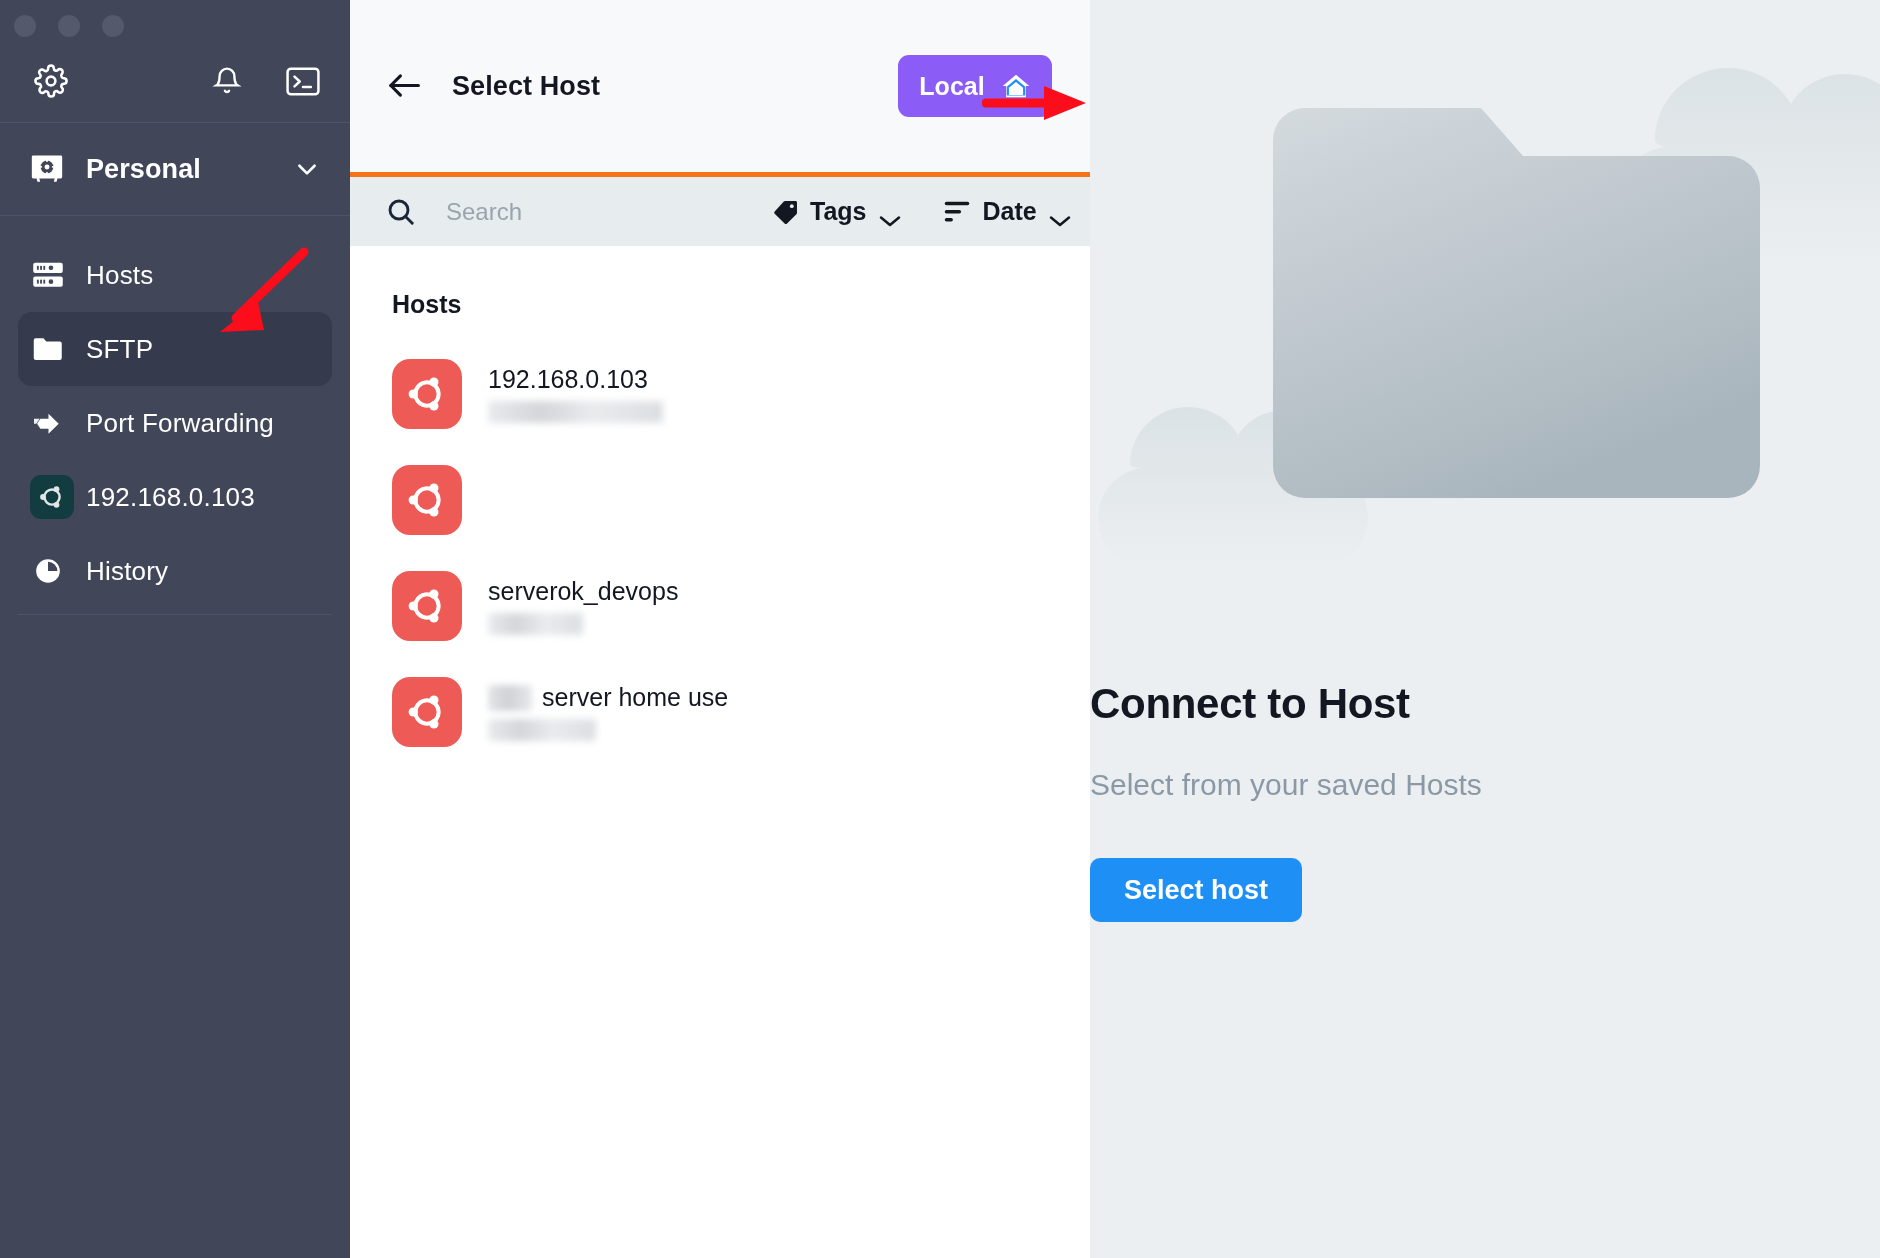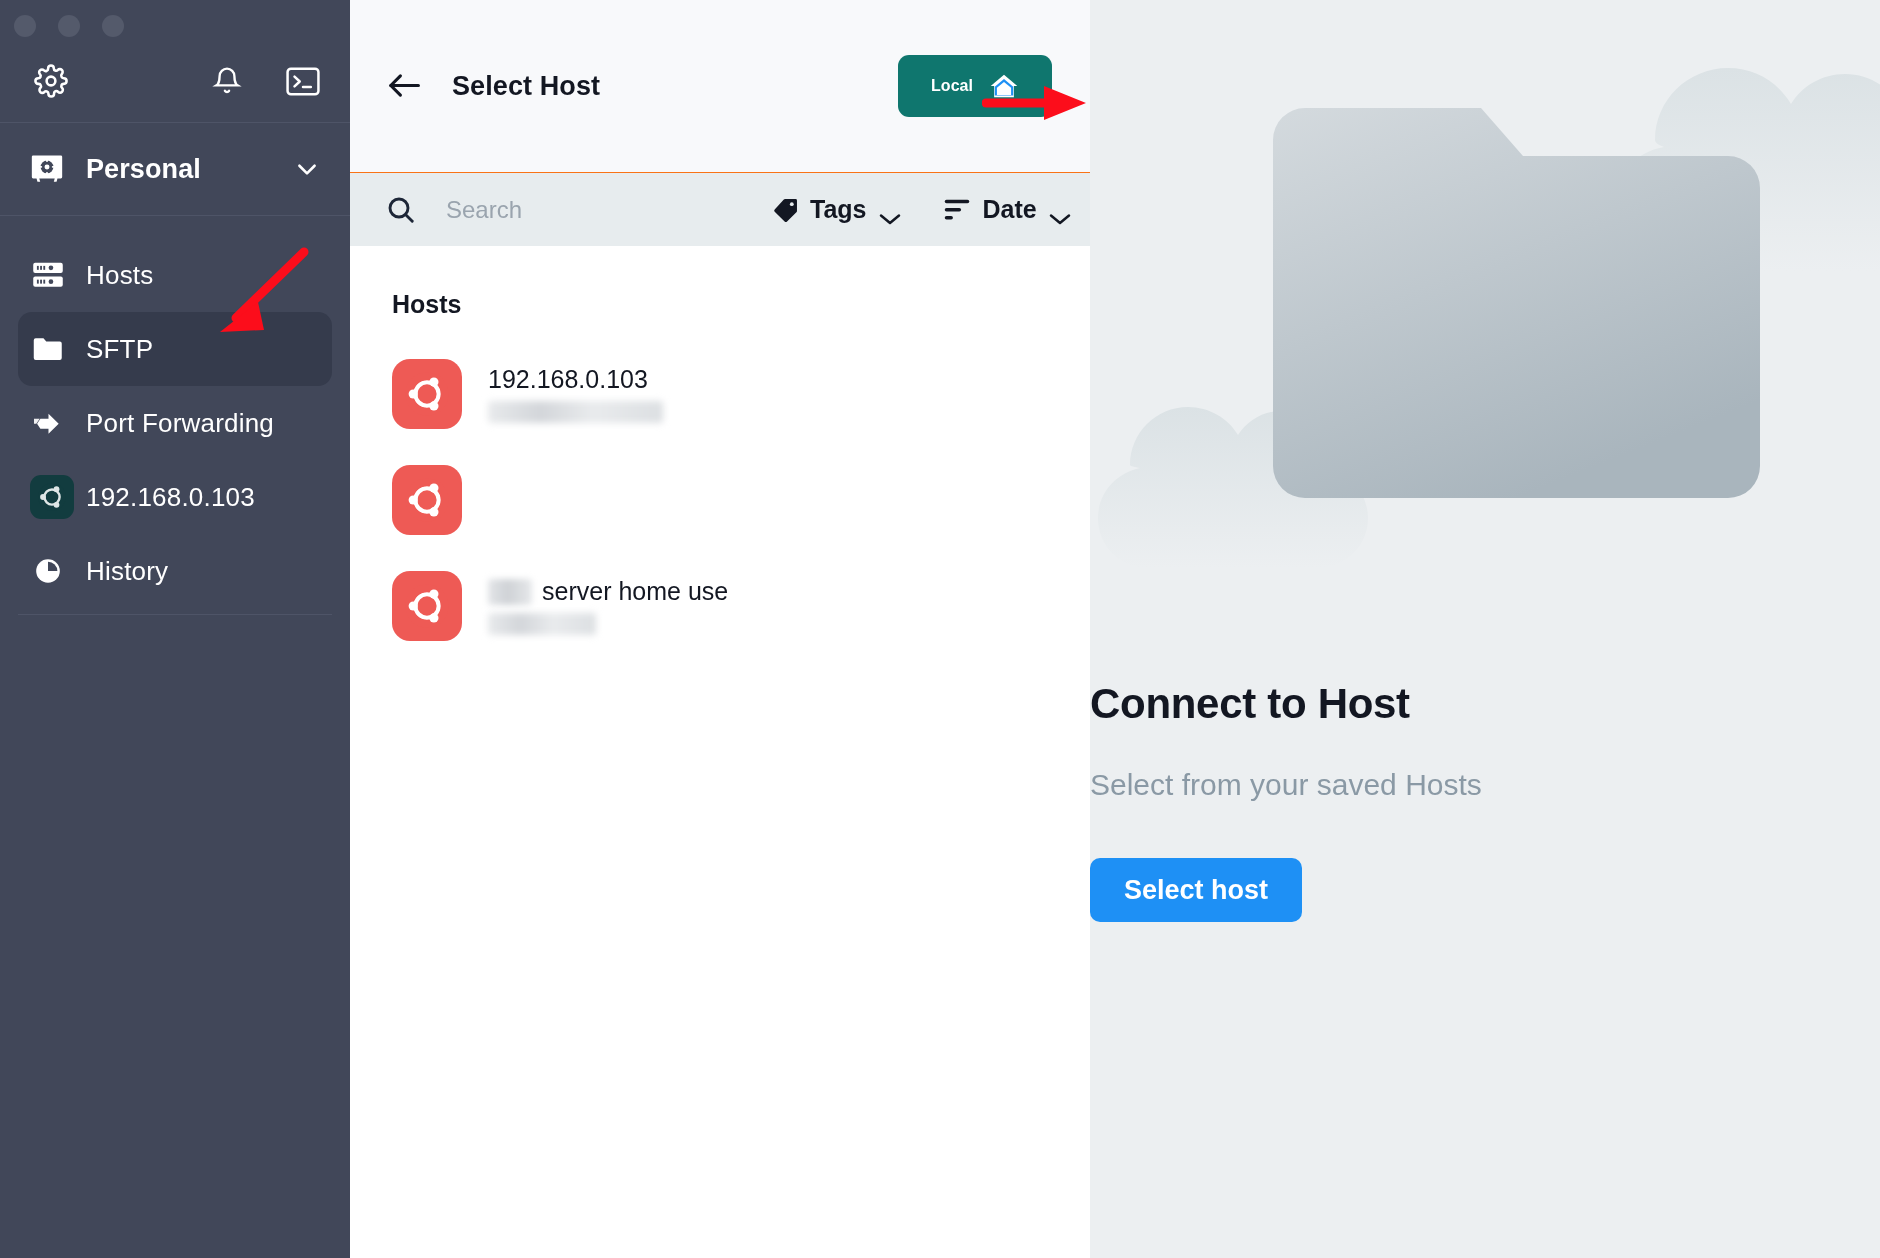--- a/index.html
+++ b/index.html
@@ -81,32 +81,32 @@
     display: flex; align-items: center;
     padding: 0 38px 0 36px; position: relative;
   }
   .back-arrow { width: 36px; height: 30px; color: #131722; cursor: pointer; }
   .mid-title {
     font-size: 27px; font-weight: bold; color: #131722;
     margin-left: 30px; letter-spacing: .1px;
   }
   .mid-header .spacer { flex: 1; }
   .local-btn {
-    background: #0f766e; color: #fff;
+    background: #8b5cf6; color: #fff;
     height: 62px; min-width: 154px; border-radius: 11px;
     display: flex; align-items: center; justify-content: center; gap: 16px;
-    font-size: 16px; font-weight: bold; cursor: pointer; border: none;
+    font-size: 25px; font-weight: bold; cursor: pointer; border: none;
     padding: 0 20px;
   }
   .house-ico { width: 30px; height: 28px; color: #fff; }
 
   .filterbar {
     height: 74px; background: #e7ecee;
     display: flex; align-items: center; padding: 0 38px 0 36px; gap: 16px;
-    border-top: 1px solid #f97316;
+    border-top: 5px solid #f97316;
   }
   .search-ico { width: 30px; height: 30px; color: #1d2637; }
   .search-input {
     border: none; background: transparent; outline: none;
     font-size: 24px; color: #131722; flex: 1; margin-left: 14px;
     font-family: "Liberation Sans", sans-serif;
   }
   .search-input::placeholder { color: #9aa4ae; }
   .filter-btn {
     display: flex; align-items: center; gap: 12px; cursor: pointer;
@@ -412,20 +412,37 @@
               <svg viewBox="0 0 32 32" width="46" height="46" fill="#ffffff">
   <circle cx="16" cy="16" r="8.1" fill="none" stroke="#ffffff" stroke-width="2.8"></circle>
   <circle cx="16" cy="16" r="12.4" fill="none" stroke="#ee5a55" stroke-width="5.2"></circle>
   <circle cx="6.4" cy="16" r="3.2"></circle>
   <circle cx="20.8" cy="7.7" r="3.2"></circle>
   <circle cx="20.8" cy="24.3" r="3.2"></circle>
 </svg>
             </span>
             <div class="host-text">
               <div class="host-name">
+                <span>serverok_devops</span>
+              </div>
+              <div class="blur-sub" style="width: 95px;"></div>
+            </div>
+          </div>
+          <div class="host-row">
+            <span class="ubu-ico">
+              <svg viewBox="0 0 32 32" width="46" height="46" fill="#ffffff">
+  <circle cx="16" cy="16" r="8.1" fill="none" stroke="#ffffff" stroke-width="2.8"></circle>
+  <circle cx="16" cy="16" r="12.4" fill="none" stroke="#ee5a55" stroke-width="5.2"></circle>
+  <circle cx="6.4" cy="16" r="3.2"></circle>
+  <circle cx="20.8" cy="7.7" r="3.2"></circle>
+  <circle cx="20.8" cy="24.3" r="3.2"></circle>
+</svg>
+            </span>
+            <div class="host-text">
+              <div class="host-name">
                 <span class="blur-chip" style="width: 44px;"></span>
                 <span>server home use</span>
               </div>
               <div class="blur-sub" style="width: 108px;"></div>
             </div>
           </div>
         </div>
     </div>
   </section>
 

